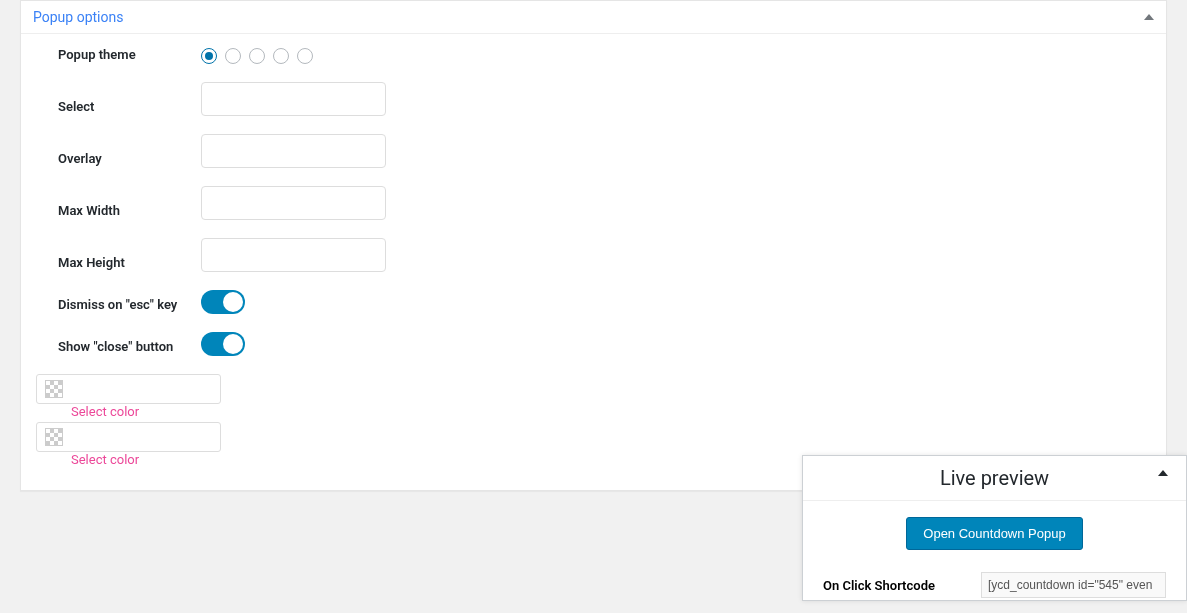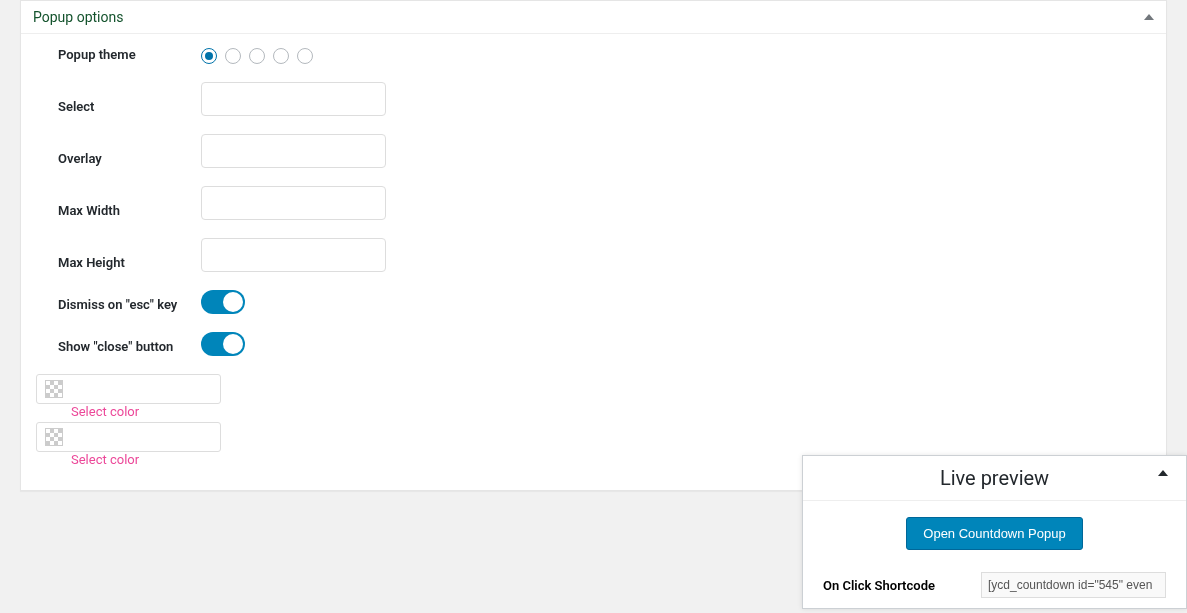--- a/index.html
+++ b/index.html
@@ -27,21 +27,21 @@
       display: flex;
       justify-content: space-between;
       align-items: center;
       padding: 8px 12px;
       border-bottom: 1px solid #eee;
       font-size: 14px;
       font-weight: 400;
       cursor: pointer;
     }
     .panel-header-title {
-      color: #14532d;
+      color: #3b82f6;
       text-align: center;
     }
     .chevron-up {
       width: 0;
       height: 0;
       border-left: 5px solid transparent;
       border-right: 5px solid transparent;
       border-bottom: 6px solid #72777c;
     }
     .panel-body {
@@ -145,21 +145,21 @@
     }
     .color-placeholder {
       color: #ec4899;
       font-size: 13px;
       margin-top: 45px;
     }
 
     .live-preview-panel {
       position: absolute;
       right: 0;
-      bottom: 4px;
+      bottom: 12px;
       width: 385px;
       background: #fff;
       border: 1px solid #ccd0d4;
       box-shadow: 0 0 5px rgba(0,0,0,0.1);
     }
     .live-preview-header {
       display: flex;
       justify-content: center;
       align-items: center;
       padding: 10px 14px;
@@ -176,21 +176,21 @@
       right: 18px;
       top: 14px;
       width: 0;
       height: 0;
       border-left: 5px solid transparent;
       border-right: 5px solid transparent;
       border-bottom: 6px solid #23282d;
       cursor: pointer;
     }
     .live-preview-body {
-      padding: 16px 20px 10px 20px;
+      padding: 16px 20px 2px 20px;
       text-align: center;
     }
     .btn-primary {
       background: #0085ba;
       border: 1px solid #006799;
       color: #fff;
       padding: 8px 16px;
       border-radius: 3px;
       font-size: 13px;
       cursor: pointer;

